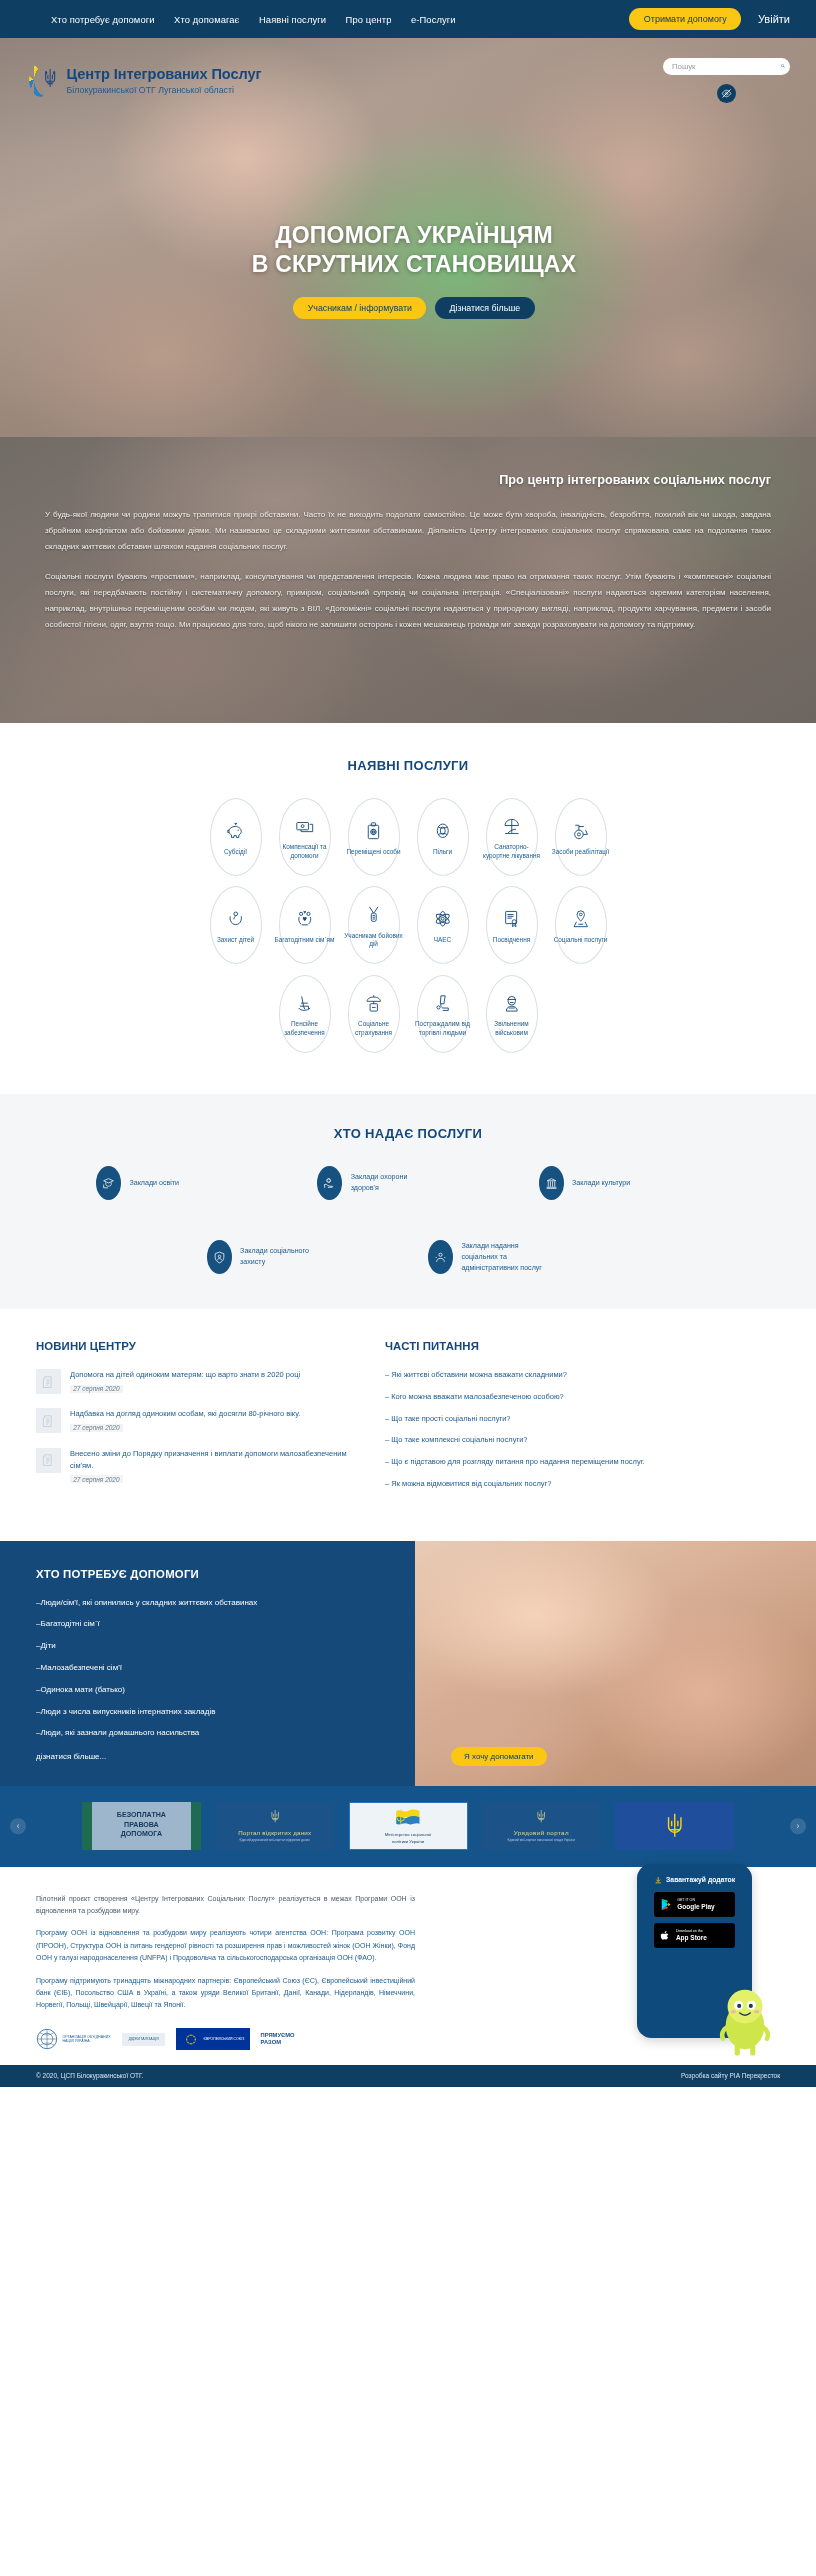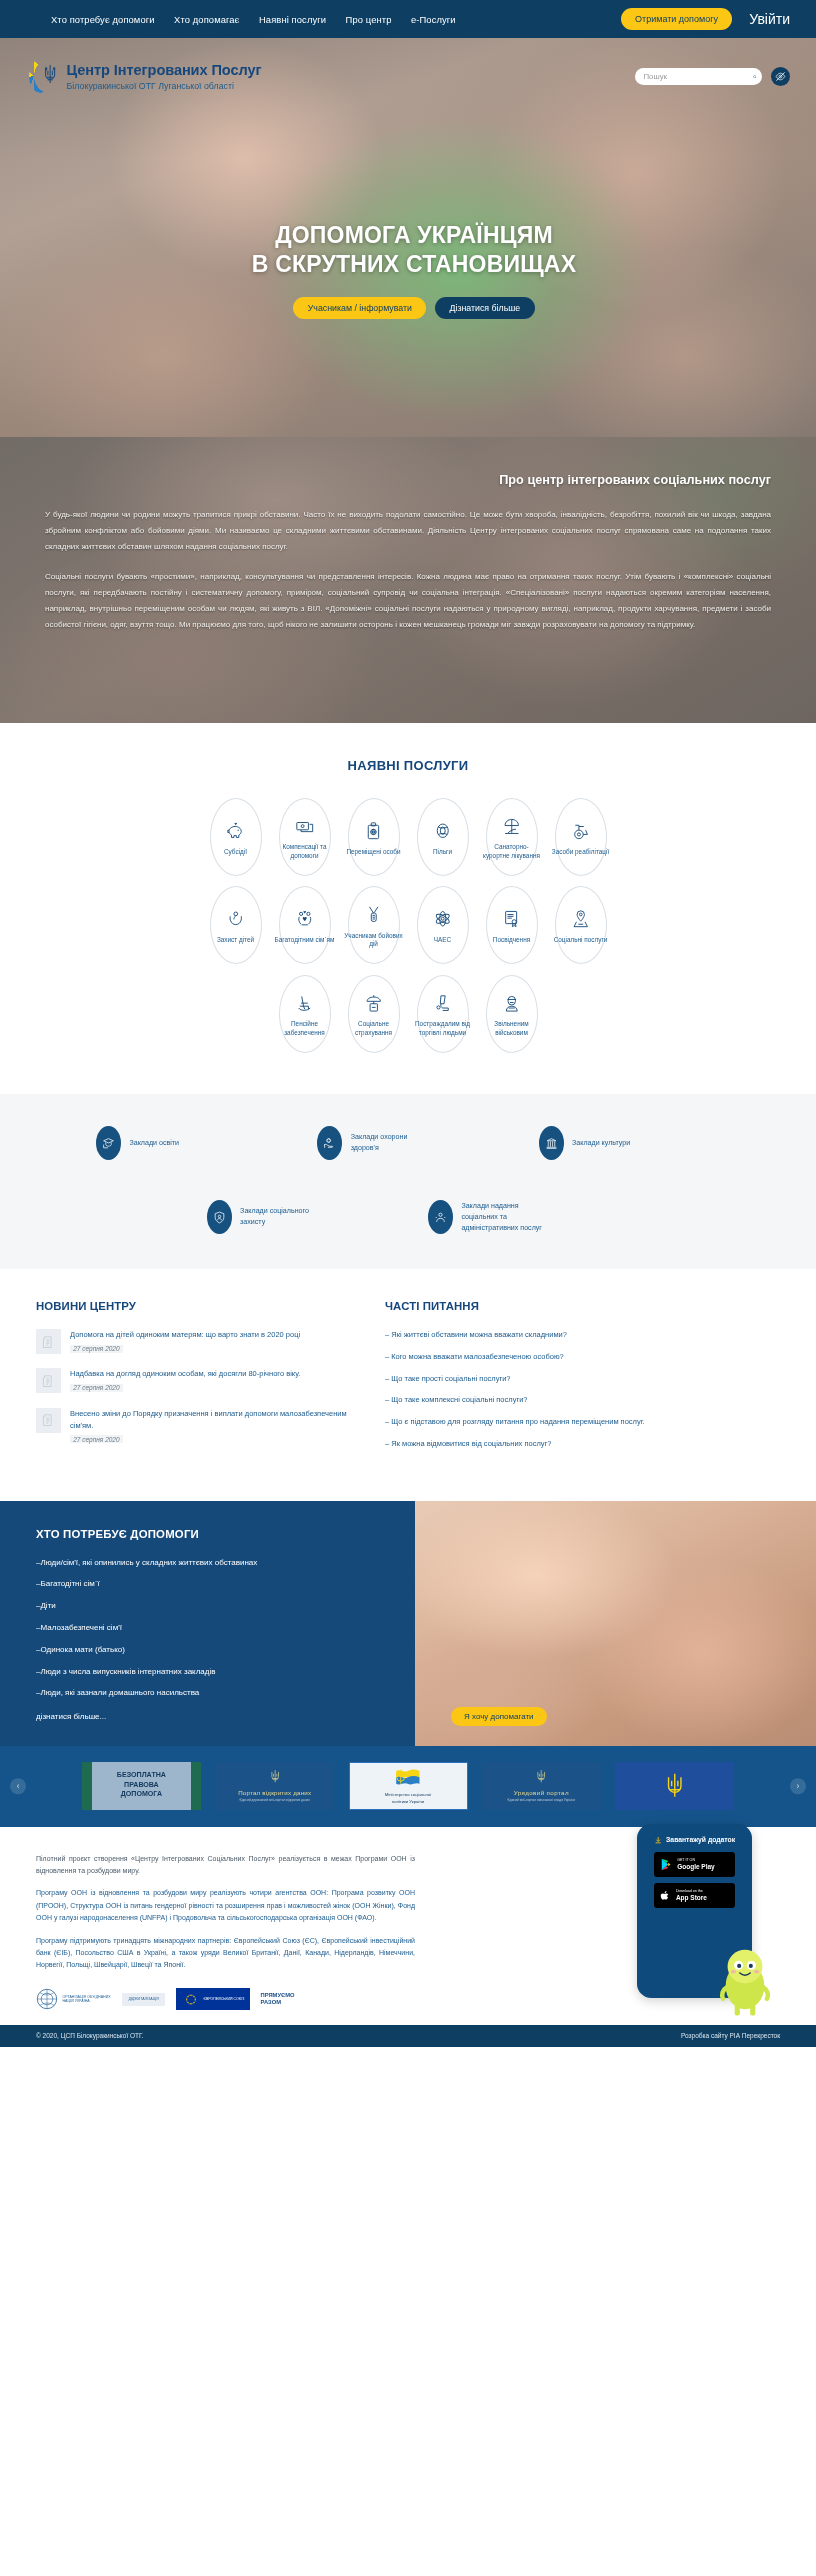--- a/index.html
+++ b/index.html
@@ -36,21 +36,21 @@
     background: #fcc614;
     color: #0e3f63;
     border: none;
     border-radius: 13px;
     font-family: "Liberation Sans", sans-serif;
     font-size: 9px;
     padding: 5.8px 14.3px;
     cursor: pointer;
     white-space: nowrap;
   }
-  .nav-login { color: #fff; font-size: 14px; text-decoration: none; cursor: pointer; }
+  .nav-login { color: #fff; font-size: 11px; text-decoration: none; cursor: pointer; }
 
   
   .hero {
     position: relative;
     height: 399px;
     overflow: hidden;
     background: #8a8078;
   }
   .hero-photo {
     position: absolute; inset: 0;
@@ -80,21 +80,21 @@
             mask: radial-gradient(circle at 100% 50%, transparent 0 62%, #000 63% 100%);
   }
   .logo-trident { position: absolute; left: 19.5px; top: 5.8px; }
   .brand-text { margin-left: 5.2px; }
   .brand-title {
     font-size: 14.6px; font-weight: bold; color: #16477c;
     letter-spacing: -0.1px; line-height: 1.15; white-space: nowrap;
   }
   .brand-sub { font-size: 8.8px; color: #1d5b8d; margin-top: 1.9px; white-space: nowrap; }
 
-  .searchwrap { margin-left: auto; display: flex; align-items: center; gap: 9px; }
+  .searchwrap { margin-left: auto; display: flex; align-items: center; gap: 9px; flex-direction: column; }
   .searchbox {
     width: 127px; height: 17px; background: #fff; border-radius: 9px;
     display: flex; align-items: center; padding: 0 5.2px 0 9px;
   }
   .searchbox input {
     border: none; outline: none; flex: 1; font-size: 7.8px;
     font-family: "Liberation Sans", sans-serif; color: #333; background: transparent;
   }
   .searchbox input::placeholder { color: #9a9a9a; }
   .acc-btn {
@@ -544,20 +544,21 @@
             <path d="M7 28c0-5 4-8 9-8s9 3 9 8z"></path>
             <path d="M11 23h10"></path>
           </svg>
         </span>
         <span class="svc-label">Звільненим військовим</span>
       </div>
     </div>
   </div>
 
   <div class="providers">
+    <div class="sec-title">ХТО НАДАЄ ПОСЛУГИ</div>
     <div class="prov-grid">
       <div class="prov-item">
         <span class="prov-circ">
           <svg width="13" height="13" viewBox="0 0 24 24" fill="none" stroke="#fff" stroke-width="1.4">
             <path d="M3 7l9-4 9 4-9 4z"></path>
               <path d="M7 10v4c0 1.5 2.5 3 5 3s5-1.5 5-3v-4"></path>
             <path d="M3 14v6h8"></path>
           </svg>
         </span>
         <span class="prov-label">Заклади освіти</span>

